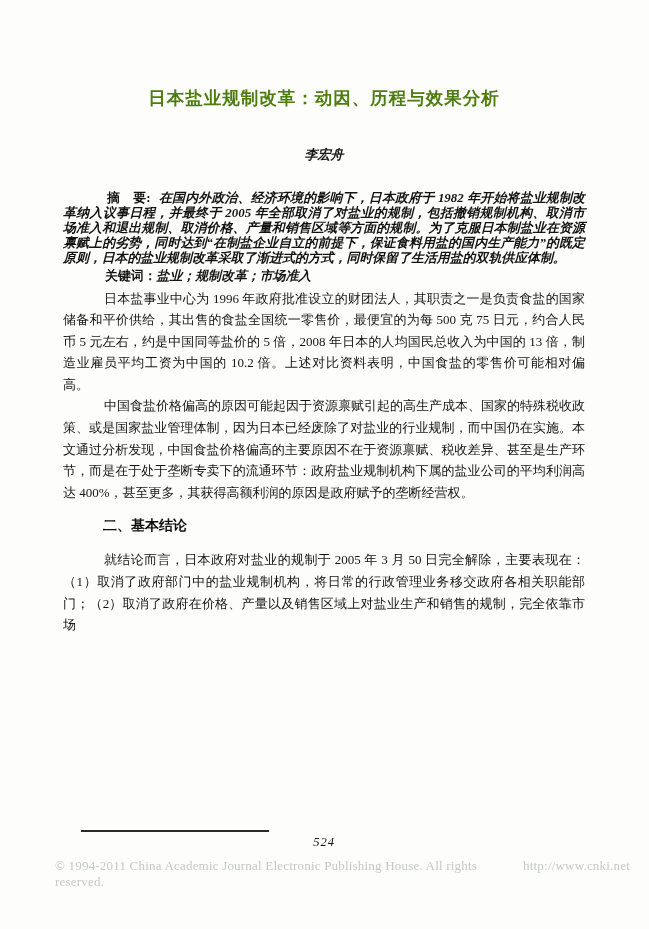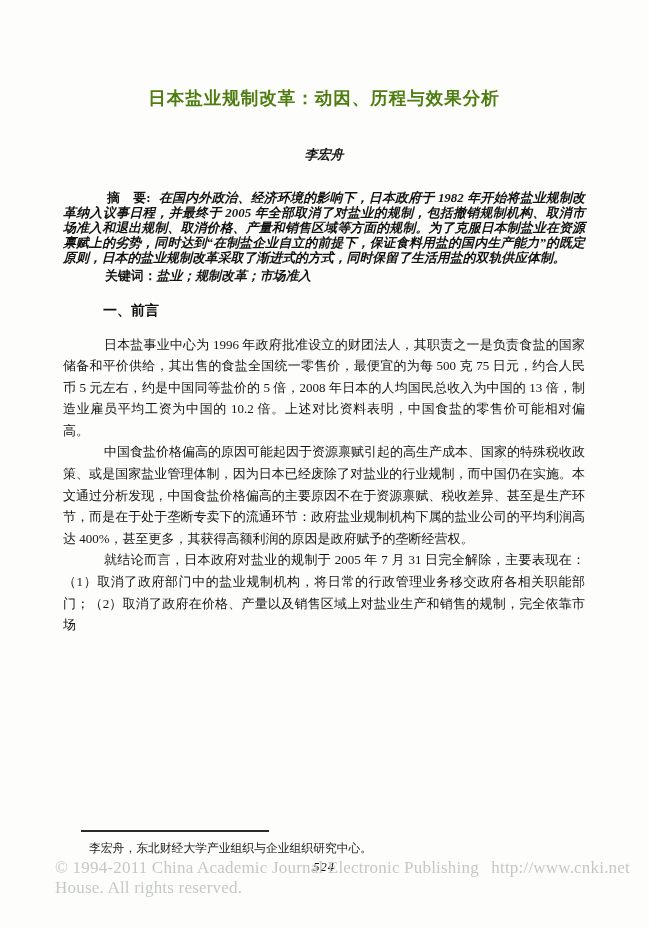--- a/index.html
+++ b/index.html
@@ -99,21 +99,21 @@
     font-style: italic;
   }
   .footer {
     position: absolute;
     left: 0;
     right: 0;
     top: 858px;
     display: flex;
     justify-content: space-between;
     padding: 0 19px 0 55px;
-    font-size: 17px;
+    font-size: 13px;
     color: #c5c9c5;
     letter-spacing: 0.2px;
   }
 </style>
 </head>
 <body>
 
 <div class="page">
   <div class="content">
 
@@ -122,31 +122,30 @@
     <div class="author">李宏舟</div>
 
     <div class="abstract">
       <span class="first"><span class="abs-label">摘　要:</span><span>在国内外政治、经济环境的影响下，日本政府于 1982 年开始将盐业规制改革纳入议事日程，并最终于 2005 年全部取消了对盐业的规制，包括撤销规制机构、取消市场准入和退出规制、取消价格、产量和销售区域等方面的规制。为了克服日本制盐业在资源禀赋上的劣势，同时达到“在制盐企业自立的前提下，保证食料用盐的国内生产能力”的既定原则，日本的盐业规制改革采取了渐进式的方式，同时保留了生活用盐的双轨供应体制。</span></span>
     </div>
 
     <div class="keywords">
       <span class="kw-label">关键词：</span><span>盐业；规制改革；市场准入</span>
     </div>
 
-    <h2 class="sec-heading">一、前言</h2>
     <p>日本盐事业中心为 1996 年政府批准设立的财团法人，其职责之一是负责食盐的国家储备和平价供给，其出售的食盐全国统一零售价，最便宜的为每 500 克 75 日元，约合人民币 5 元左右，约是中国同等盐价的 5 倍，2008 年日本的人均国民总收入为中国的 13 倍，制造业雇员平均工资为中国的 10.2 倍。上述对比资料表明，中国食盐的零售价可能相对偏高。</p>
     <p>中国食盐价格偏高的原因可能起因于资源禀赋引起的高生产成本、国家的特殊税收政策、或是国家盐业管理体制，因为日本已经废除了对盐业的行业规制，而中国仍在实施。本文通过分析发现，中国食盐价格偏高的主要原因不在于资源禀赋、税收差异、甚至是生产环节，而是在于处于垄断专卖下的流通环节：政府盐业规制机构下属的盐业公司的平均利润高达 400%，甚至更多，其获得高额利润的原因是政府赋予的垄断经营权。</p>
 
-    <p>就结论而言，日本政府对盐业的规制于 2005 年 7 月 31 日完全解除，主要表现在：（1）取消了政府部门中的盐业规制机构，将日常的行政管理业务移交政府各相关职能部门；（2）取消了政府在价格、产量以及销售区域上对盐业生产和销售的规制，完全依靠市场</p>
+    <h2 class="sec-heading">二、基本结论</h2>
+    <p>就结论而言，日本政府对盐业的规制于 2005 年 3 月 50 日完全解除，主要表现在：（1）取消了政府部门中的盐业规制机构，将日常的行政管理业务移交政府各相关职能部门；（2）取消了政府在价格、产量以及销售区域上对盐业生产和销售的规制，完全依靠市场</p>
 
   </div>
 
   <div class="footnote-area">
     <div class="fn-rule"></div>
-    <div class="fn-text">李宏舟，东北财经大学产业组织与企业组织研究中心。</div>
     <div class="page-number">524</div>
   </div>
 
   <div class="footer">
     <span>© 1994-2011 China Academic Journal Electronic Publishing House. All rights reserved.</span>
     <span>http://www.cnki.net</span>
   </div>
 </div>
 
 </body></html>

